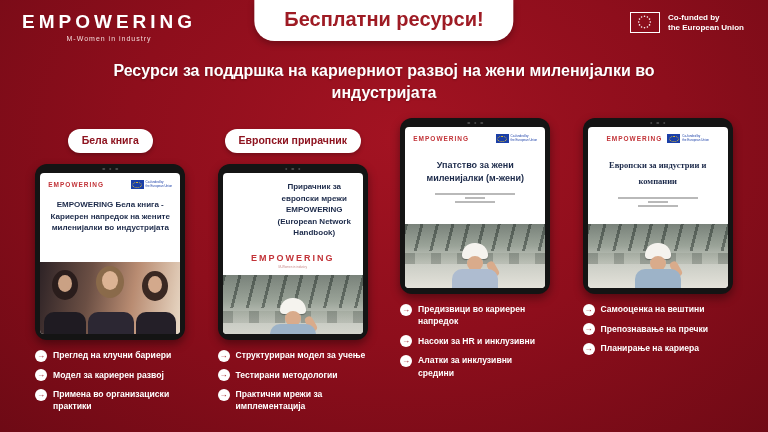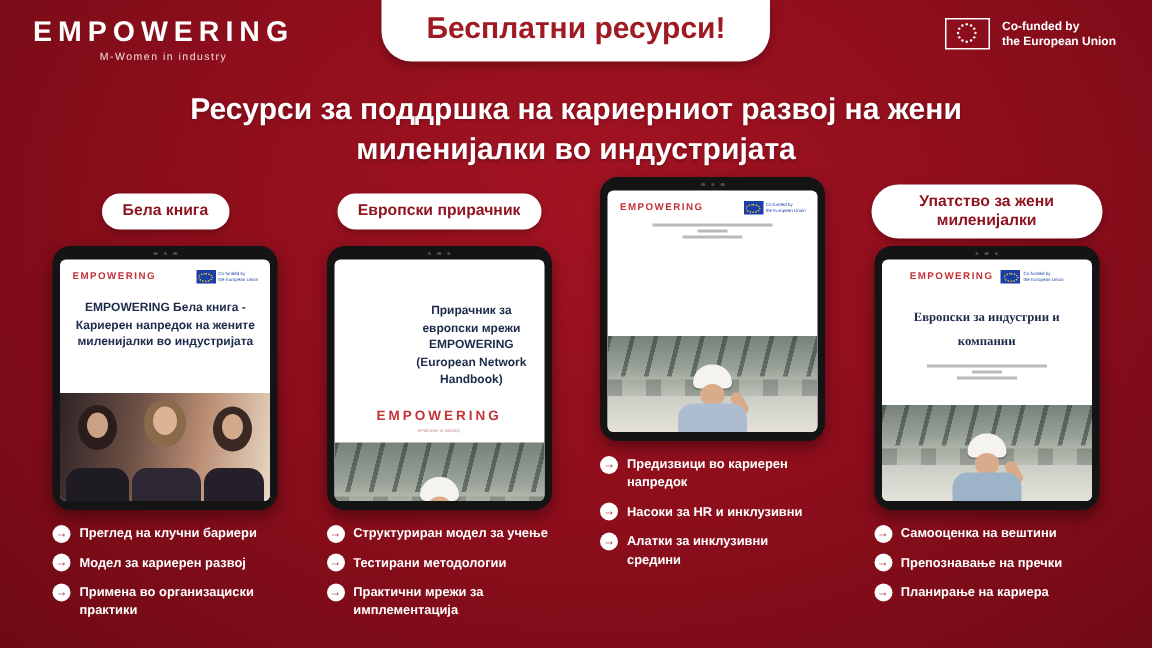--- a/index.html
+++ b/index.html
@@ -21,21 +21,21 @@
     padding:8px 30px 10px; min-width:250px; text-align:center;
     box-shadow:0 3px 6px rgba(0,0,0,.25);
   }
   .banner-text{ color:#9e1b24; font-size:20px; font-weight:bold; }
   .eu-badge{ position:absolute; right:24px; top:12px; display:flex; align-items:center; gap:8px; }
   .eu-flag-mono{ width:30px; height:21px; border:1.5px solid #fff; position:relative; flex:none; }
   .eu-text{ font-size:8px; line-height:1.25; color:#fff; font-weight:bold; }
   
   .main-title{
     position:absolute; top:60px; left:84px; right:84px; text-align:center;
-    font-size:20px; font-weight:bold; line-height:1.35; color:#fff;
+    font-size:16px; font-weight:bold; line-height:1.35; color:#fff;
     text-shadow:0 1px 2px rgba(0,0,0,.25);
   }
   
   .columns{
     position:absolute; top:118px; left:33px; right:33px; bottom:0;
     display:flex; gap:28px;
   }
   .col{ flex:1; display:flex; flex-direction:column; align-items:center; min-width:0; }
   .pill-wrap{ height:46px; display:flex; align-items:center; justify-content:center; width:100%; }
   .pill{
@@ -218,21 +218,21 @@
     <div class="pill-wrap">
       <div class="pill">Европски прирачник</div>
     </div>
     <div class="tablet">
       <div class="cam-dots">
           <i></i>
           <i></i>
           <i></i>
         </div>
       <div class="screen">
-        <div class="doc-title" style="padding-top:28px;margin-left:43px;">Прирачник за европски мрежи EMPOWERING (European Network Handbook)</div>
+        <div class="doc-title" style="padding-top:8px;margin-left:43px;">Прирачник за европски мрежи EMPOWERING (European Network Handbook)</div>
         <div class="doc-center-logo">
           <span class="mini-logo"><span>EMPOWERING</span>
             <span class="tag">M-Women in industry</span>
           </span>
         </div>
         <div class="spacer"></div>
         <div class="photo photo-industrial" style="height:78px;">
           <div class="figure">
             <span class="helmet"></span>
               <span class="face"></span>
@@ -268,20 +268,21 @@
       <div class="screen">
         <div class="doc-logo-row">
           <span class="mini-logo">EMPOWERING</span>
           <span style="display:flex;align-items:center;gap:2px;">
             <span class="eu-flag-color"></span>
             <span class="mini-eu-text">
               <span>Co-funded by</span><br><span>the European Union</span>
             </span>
           </span>
         </div>
+        <div class="doc-title" style="font-size:9px; padding-top:14px;">Упатство за жени миленијалки (м-жени)</div>
         <div class="fine-lines">
             <i></i>
             <i></i>
             <i></i>
           </div>
         <div class="spacer"></div>
         <div class="photo photo-industrial" style="height:64px;">
           <div class="figure dark">
             <span class="helmet"></span>
               <span class="face"></span>
@@ -301,23 +302,20 @@
         <span class="b-text">Насоки за HR и инклузивни</span>
       </div>
       <div class="bullet">
         <span class="b-icon">→</span>
         <span class="b-text">Алатки за инклузивни средини</span>
       </div>
     </div>
   </div>
 
   <div class="col">
-    <div class="pill-wrap">
-      <div class="pill">Упатство за жени миленијалки</div>
-    </div>
     <div class="tablet">
       <div class="cam-dots">
           <i></i>
           <i></i>
           <i></i>
         </div>
       <div class="screen">
         <div class="doc-logo-row tight">
           <span class="mini-logo">EMPOWERING</span>
           <span style="display:flex;align-items:center;gap:2px;">

